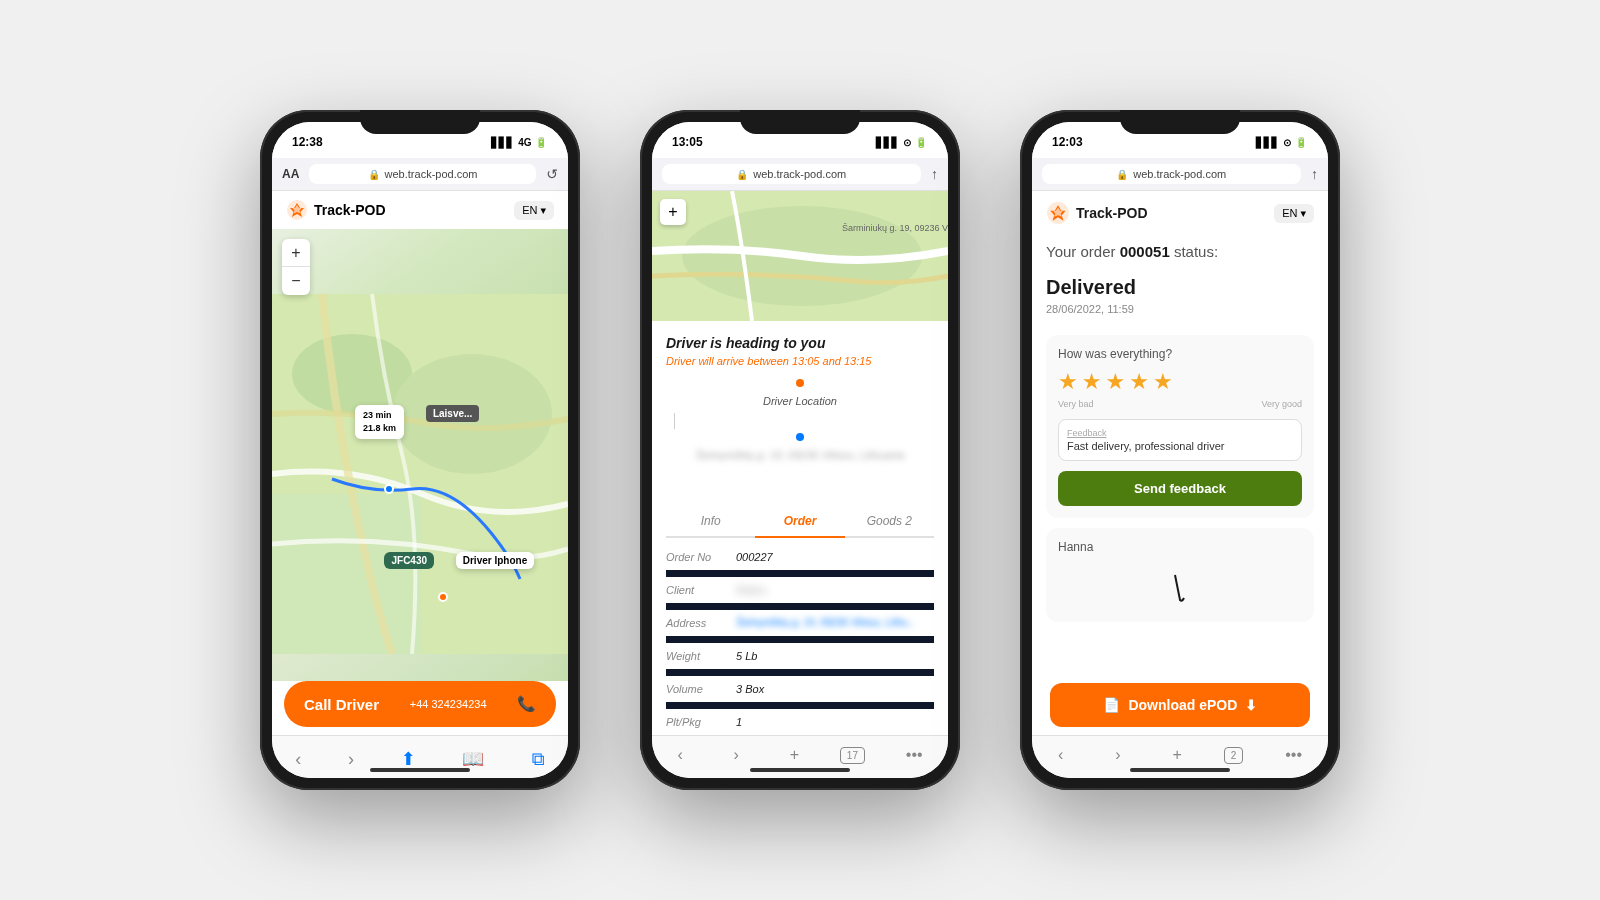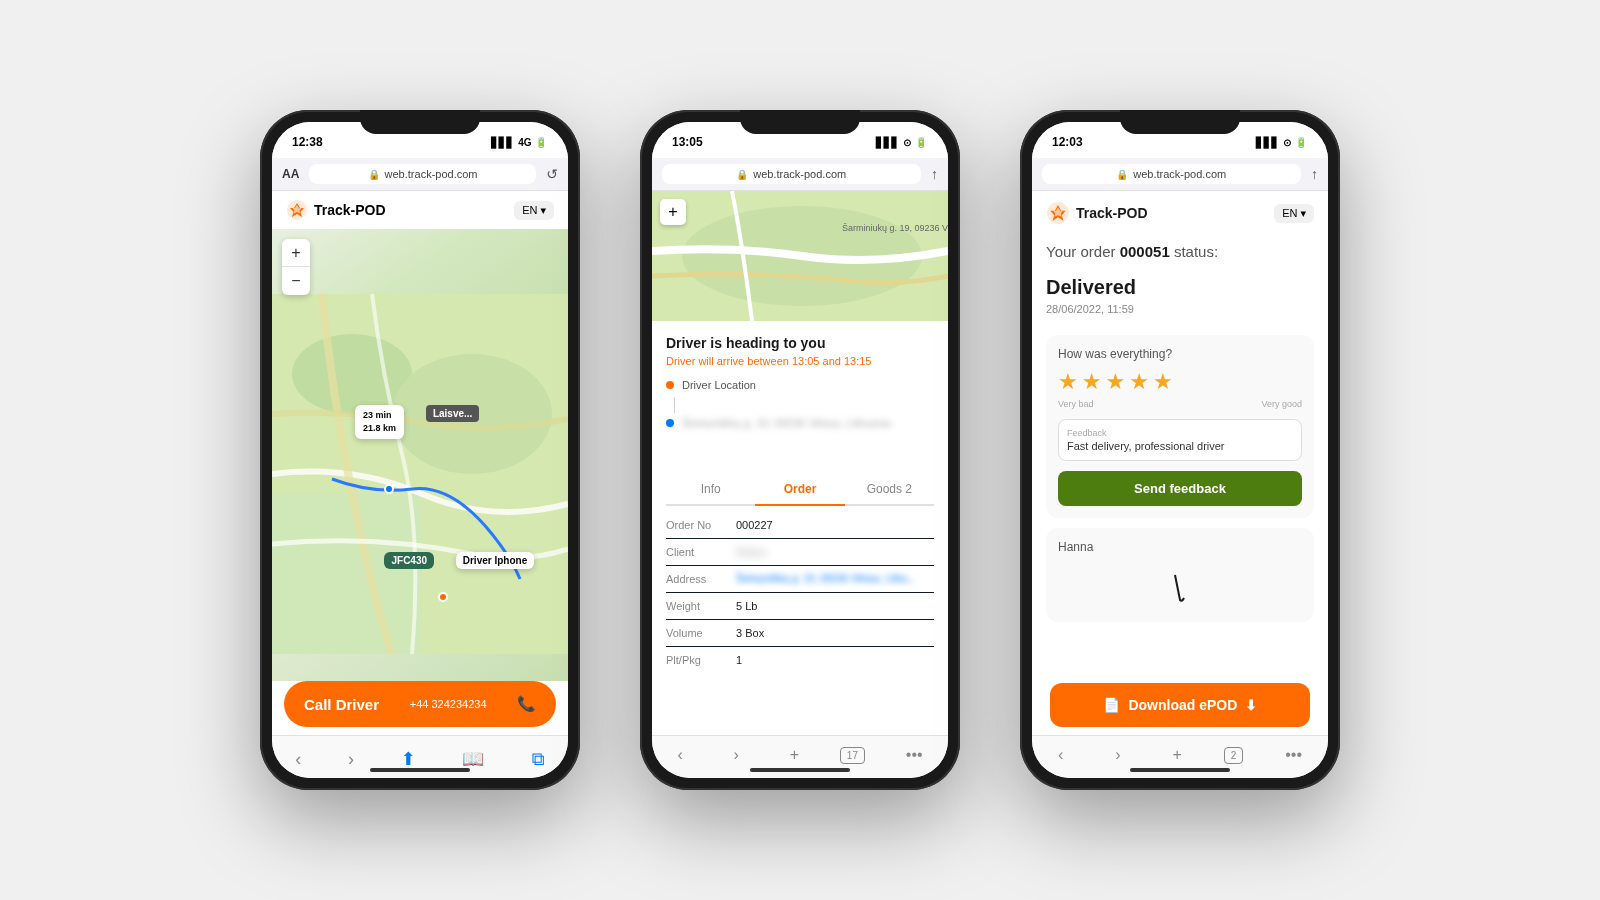--- a/index.html
+++ b/index.html
@@ -217,38 +217,40 @@
     .map-mini {
       height: 130px;
       background: linear-gradient(145deg, #e8f0e0 0%, #d4e8c0 30%, #c8e0b0 60%, #e0ead0 100%);
       position: relative;
       overflow: hidden;
     }
     .tracking-info {
       flex: 1;
       padding: 14px;
       overflow: hidden;
+      font-style: italic;
     }
     .driver-heading {
       font-size: 14px;
       font-weight: 700;
       color: #1a1a1a;
       margin-bottom: 4px;
     }
     .driver-arrival {
       font-size: 11px;
       color: #ff6b00;
       margin-bottom: 12px;
     }
     .location-row {
       display: flex;
       align-items: center;
       gap: 8px;
       margin-bottom: 6px;
       font-size: 11px;
+      flex-direction: column;
     }
     .dot-orange-sm {
       width: 8px;
       height: 8px;
       background: #ff6b00;
       border-radius: 50%;
       flex-shrink: 0;
     }
     .dot-blue-sm {
       width: 8px;
@@ -290,21 +292,21 @@
       height: 2px;
       background: #ff6b00;
     }
     .order-table {
       width: 100%;
       margin-top: 6px;
     }
     .order-row {
       display: flex;
       padding: 7px 0;
-      border-bottom: 1px solid #0f172a;
+      border-bottom: 7px solid #0f172a;
       font-size: 11px;
     }
     .order-row:last-child { border-bottom: none; }
     .order-label {
       width: 70px;
       color: #888;
       flex-shrink: 0;
     }
     .order-value {
       color: #1a1a1a;
@@ -382,20 +384,21 @@
       border: 1px solid #ddd;
       border-radius: 8px;
       padding: 8px;
       background: #fff;
       margin-bottom: 10px;
     }
     .feedback-input-label {
       font-size: 9px;
       color: #aaa;
       margin-bottom: 2px;
+      text-decoration: underline;
     }
     .feedback-input-text {
       font-size: 11px;
       color: #333;
     }
     .send-feedback-btn {
       width: 100%;
       background: #4d7c0f;
       color: #fff;
       border-radius: 8px;

